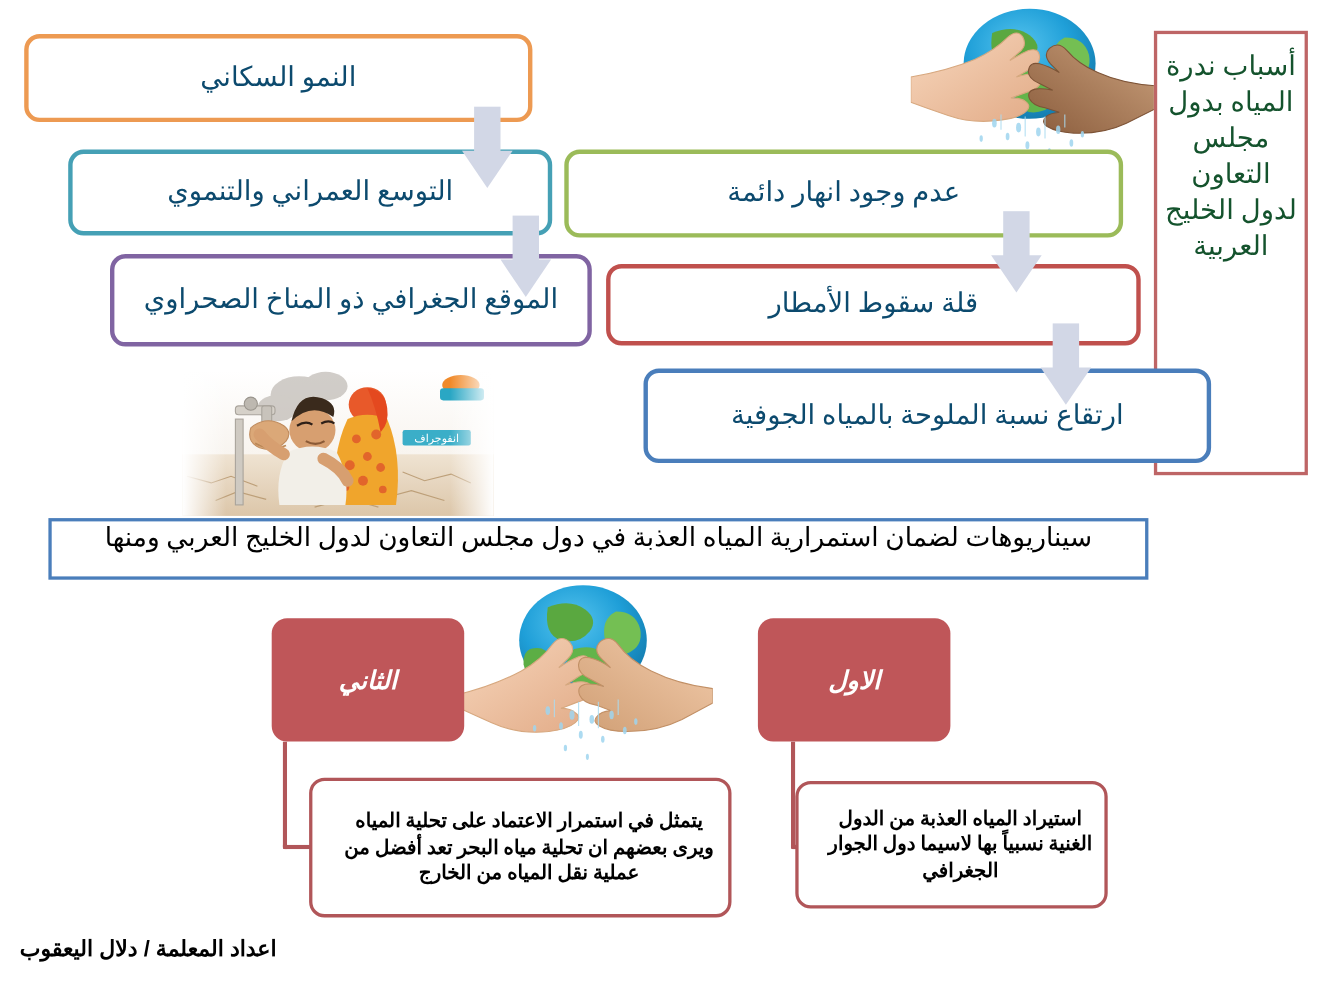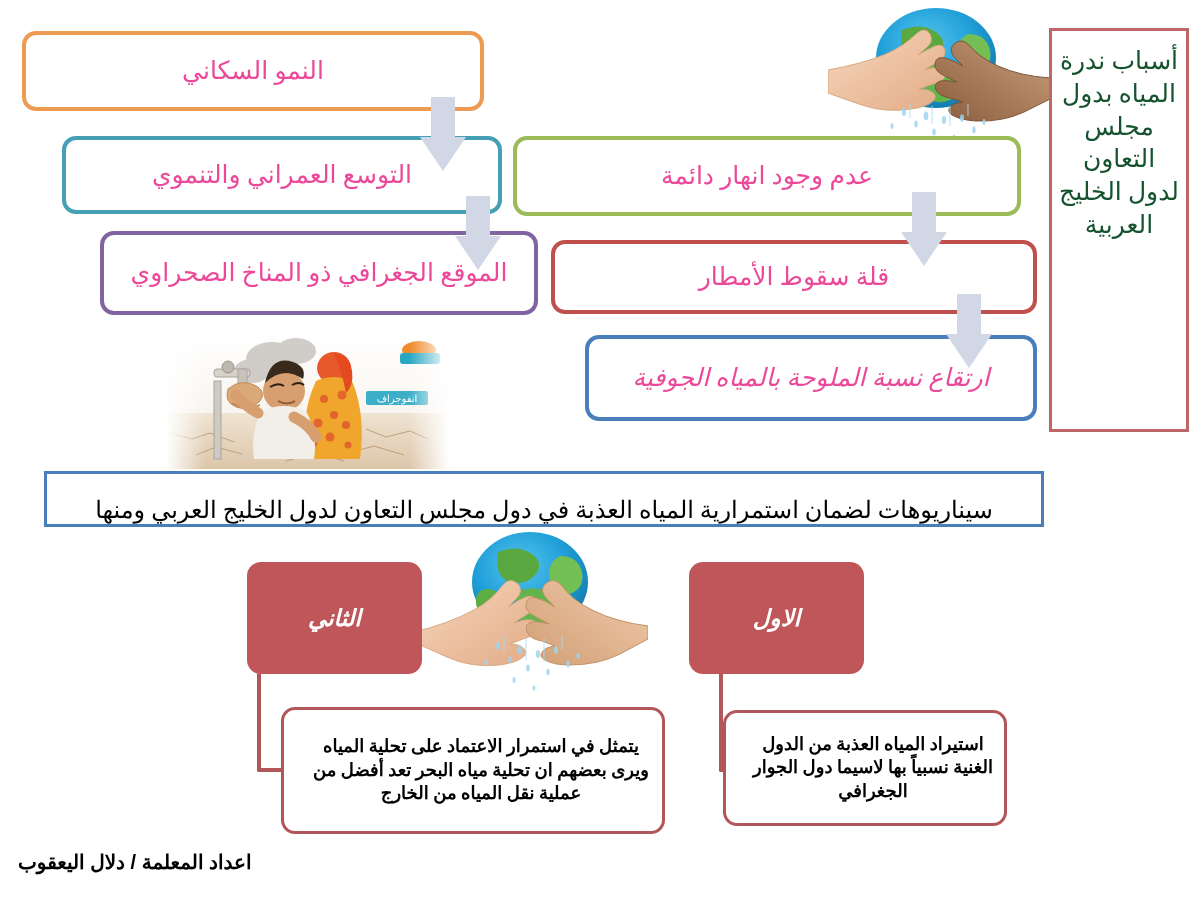--- a/index.html
+++ b/index.html
@@ -25,21 +25,21 @@
     position: absolute;
     box-sizing: border-box;
     background: #ffffff;
     border-style: solid;
     border-radius: 14px;
     display: flex;
     align-items: center;
     justify-content: center;
     text-align: center;
     direction: rtl;
-    color: #ec4899;
+    color: #0c4a6e;
     line-height: 1.22;
   }
   .obox span { display: block; width: 100%; padding: 0 14px; }
 
   .cause-text { font-size: 25px; }
 
   
   .title-panel {
     position: absolute;
     box-sizing: border-box;
@@ -60,21 +60,21 @@
   .banner {
     position: absolute;
     box-sizing: border-box;
     background: #ffffff;
     border: 3px solid #4A7EBB;
     direction: rtl;
     text-align: center;
     color: #000000;
     font-size: 24px;
     display: flex;
-    align-items: flex-end;
+    align-items: flex-start;
     justify-content: center;
   }
 
   
   .chip {
     position: absolute;
     box-sizing: border-box;
     background: #BF5659;
     border-radius: 14px;
     color: #ffffff;
@@ -231,21 +231,21 @@
   </div>
 
   <div class="obox cause-text" style="left:513px; top:136px; width:508px; height:80px; border-width:4px; border-color:#9BBB59;">
     <span>عدم وجود انهار دائمة</span>
   </div>
 
   <div class="obox cause-text" style="left:551px; top:240px; width:486px; height:74px; border-width:4px; border-color:#C0504D;">
     <span>قلة سقوط الأمطار</span>
   </div>
 
-  <div class="obox cause-text" style="left:585px; top:335px; width:452px; height:86px; border-width:4px; border-color:#4A7EBB;font-style:italic;">
+  <div class="obox cause-text" style="left:585px; top:335px; width:516px; height:86px; border-width:4px; border-color:#4A7EBB;">
     <span>ارتقاع نسبة الملوحة بالمياه الجوفية</span>
   </div>
 
   <div class="arrow" style="left:420px; top:97px;">
     <div class="shaft"></div>
     <div class="head"></div>
   </div>
   <div class="arrow" style="left:455px; top:196px;">
     <div class="shaft"></div>
     <div class="head"></div>

